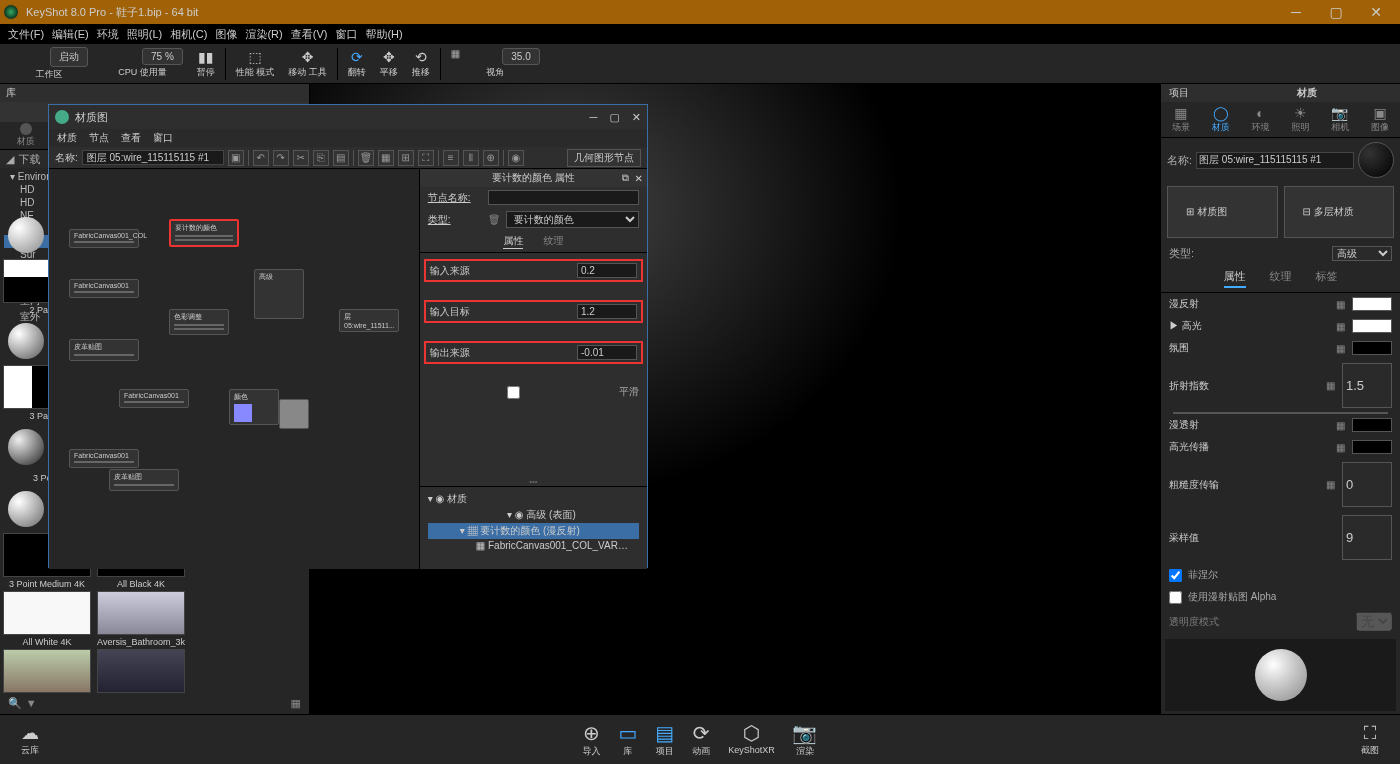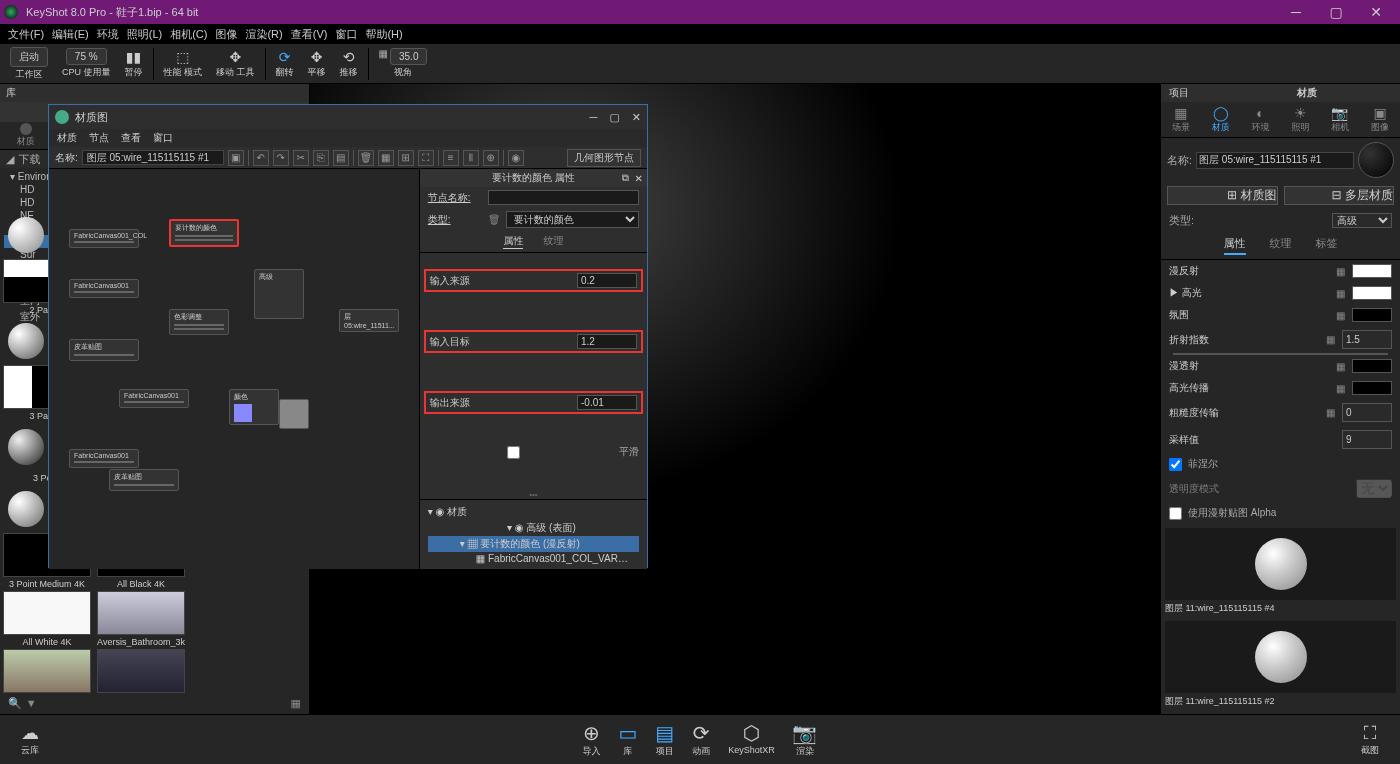--- a/index.html
+++ b/index.html
@@ -1,35 +1,35 @@
 <!DOCTYPE html>
 <html><head>
 <meta charset="utf-8">
 <style>
 * { margin: 0; padding: 0; box-sizing: border-box; font-family: "Microsoft YaHei", sans-serif; }
 body { background: #1a1a1a; color: #aaa; font-size: 11px; overflow: hidden; width: 1400px; height: 764px; position: relative; }
 
 
-.titlebar { height: 24px; background: #701a75; display: flex; align-items: center; padding: 2px 4px; }
+.titlebar { height: 24px; background: #a16207; display: flex; align-items: center; padding: 2px 4px; }
 .titlebar .logo { width: 14px; height: 14px; border-radius: 50%; background: radial-gradient(#3a6, #000); margin-right: 8px; }
 .titlebar .title { color: #ccc; flex: 1; }
 .win-controls { display: flex; margin-left: auto; }
 .win-btn { width: 40px; height: 24px; display: flex; align-items: center; justify-content: center; color: #ccc; font-size: 14px; }
 
 
 .menubar { height: 20px; background: #000; display: flex; align-items: center; padding: 0 6px; gap: 4px; }
 .menubar span { color: #ccc; font-size: 11px; padding: 0 2px; }
 
 
 .toolbar { height: 40px; background: #262626; display: flex; align-items: center; padding: 0 4px; gap: 2px; border-bottom: 1px solid #000; }
 .tool-group { display: flex; flex-direction: column; align-items: center; padding: 2px 6px; height: 38px; justify-content: center; }
 .tool-group .icon { font-size: 14px; color: #ccc; }
 .tool-group .lbl { font-size: 9px; color: #ccc; margin-top: 1px; }
 .tool-sep { width: 1px; height: 32px; background: #000; margin: 0 2px; }
-.pill { background: #333; border: 1px solid #555; border-radius: 3px; padding: 2px 8px; font-size: 10px; color: #ccc; }
+.pill { background: #333; border: 1px solid #555; border-radius: 3px; padding: 2px 8px; font-size: 10px; color: #ccc; margin-left: 40px; }
 
 
 .main { display: flex; height: 630px; }
 
 
 .left-panel { width: 310px; background: #262626; border-right: 1px solid #000; display: flex; flex-direction: column; position: relative; }
 .panel-header { height: 20px; background: #333; display: flex; align-items: center; justify-content: center; color: #ccc; font-size: 11px; position: relative; }
 .panel-header .pin { position: absolute; right: 18px; font-size: 10px; }
 .panel-header .close { position: absolute; right: 4px; font-size: 10px; }
 .left-tabs { height: 28px; display: flex; border-bottom: 1px solid #000; }
@@ -58,32 +58,32 @@
 .right-panel { width: 240px; background: #262626; border-left: 1px solid #000; display: flex; flex-direction: column; }
 .rp-header { height: 18px; background: #2e2e2e; display: flex; align-items: center; gap: 28px; padding: 0 8px; font-size: 10px; color: #ccc; }
 .rp-tabs { height: 36px; display: flex; justify-content: space-around; align-items: center; border-bottom: 1px solid #000; }
 .rp-tab { display: flex; flex-direction: column; align-items: center; font-size: 9px; color: #888; }
 .rp-tab.active { color: #4af; }
 .rp-tab .glyph { font-size: 14px; }
 .name-row { display: flex; align-items: center; padding: 4px 6px; gap: 4px; }
 .name-row input { flex: 1; background: #1a1a1a; border: 1px solid #444; color: #ccc; font-size: 10px; padding: 2px; }
 .preview-ball { width: 36px; height: 36px; border-radius: 50%; background: radial-gradient(circle at 30% 30%, #333, #000); border: 1px solid #555; }
 .rp-btnrow { display: flex; gap: 6px; padding: 4px 6px; }
-.rp-btn { flex: 1; background: #333; border: 1px solid #555; padding: 0; font-size: 12px; color: #ccc; text-align: right; }
+.rp-btn { flex: 1; background: #333; border: 1px solid #555; padding: 18px; font-size: 10px; color: #ccc; text-align: left; }
 .type-row { display: flex; align-items: center; justify-content: space-between; padding: 4px 8px; }
 .type-row select { background: #2a2a2a; border: 1px solid #555; color: #ccc; font-size: 10px; width: 60px; }
 .rp-subtabs { display: flex; justify-content: center; gap: 24px; padding: 4px 0; border-bottom: 1px solid #000; font-size: 11px; }
 .rp-subtabs span { color: #888; padding-bottom: 2px; }
 .rp-subtabs span.active { color: #ccc; border-bottom: 2px solid #4af; }
 .prop { display: flex; align-items: center; padding: 4px 8px; font-size: 10px; }
 .prop .plab { flex: 1; color: #ccc; }
 .prop .picon { width: 16px; color: #888; }
 .prop .swatch { width: 40px; height: 14px; background: #fff; border: 1px solid #555; }
 .prop .swatch.black { background: #000; }
-.prop input[type=text] { width: 50px; background: #2a2a2a; border: 1px solid #555; color: #ccc; font-size: 10px; padding: 3px 3px; }
+.prop input[type=text] { width: 50px; background: #2a2a2a; border: 1px solid #555; color: #ccc; font-size: 13px; padding: 14px 3px; }
 .prop input[type=checkbox] { margin-right: 6px; }
 .slider-track { width: 70px; height: 2px; background: #555; position: relative; }
 .rp-thumbs { flex: 1; padding: 4px; overflow: hidden; }
 .rp-thumb-img { width: 100%; height: 72px; background: #1a1a1a; display:flex; align-items:center; justify-content:center; }
 .rp-ball { width: 52px; height: 52px; border-radius: 50%; background: radial-gradient(circle at 35% 30%, #fff, #ccc 40%, #888); }
 .rp-thumb-cap { font-size: 9px; color: #ccc; padding: 2px 0 6px; }
 
 
 .dock { position: absolute; bottom: 0; left: 0; right: 0; height: 50px; background: #262626; border-top: 1px solid #000; display: flex; align-items: center; }
 .dock-left { width: 60px; display: flex; flex-direction: column; align-items: center; font-size: 9px; color: #ccc; }
@@ -117,21 +117,21 @@
 .prop-title .pin { position: absolute; right: 18px; }
 .prow { display: flex; align-items: center; padding: 3px 8px; font-size: 10px; }
 .prow .pl { width: 60px; color: #ccc; text-decoration: underline; }
 .prow input, .prow select { background: #1a1a1a; border: 1px solid #555; color: #ccc; font-size: 10px; padding: 1px 3px; flex: 1; }
 .prow .trash { width: 14px; margin-right: 4px; color: #888; }
 .psubtabs { display: flex; justify-content: center; gap: 20px; padding: 3px 0; font-size: 10px; border-bottom: 1px solid #000; }
 .psubtabs span { color: #888; }
 .psubtabs span.active { color: #ccc; border-bottom: 1px solid #ccc; }
 .phdr { display: flex; padding: 2px 8px; font-size: 10px; color: #999; border-bottom: 1px solid #444; }
 .phdr span:first-child { flex: 1; }
-.red-row { border: 2px solid #e33; margin: 16px 4px; padding: 2px 4px; display: flex; align-items: center; }
+.red-row { border: 2px solid #e33; margin: 6px 4px; padding: 2px 4px; display: flex; align-items: center; }
 .red-row .pl { width: 80px; color: #ccc; font-size: 10px; }
 .red-row input { width: 60px; background: #1a1a1a; border: 1px solid #555; color: #ccc; font-size: 10px; padding: 1px 3px; margin-left: auto; }
 .red-slider { height: 6px; position: relative; margin: 0 8px; }
 .tree-area { flex: 1; border-top: 1px solid #000; padding: 4px 8px; font-size: 10px; color: #ccc; margin-top: auto; }
 .tree-area .trow { padding: 1px 0; }
 .tree-area .indent1 { padding-left: 16px; text-align: center; }
 .tree-area .indent2 { padding-left: 32px; }
 .tree-area .indent3 { padding-left: 48px; }
 .tree-area .sel { background: #3a6ea5; }
 </style>
@@ -413,27 +413,27 @@
         <input type="text" value="0" style="">
       </div>
     <div class="prop">
         <span class="plab">采样值</span>
         <input type="text" value="9" style="">
       </div>
     <div class="prop">
         <input type="checkbox" checked="" style="">
         <span>菲涅尔</span>
       </div>
+    <div class="prop">
+        <input type="checkbox" style="">
+        <span>使用漫射贴图 Alpha</span>
+      </div>
     <div class="prop" style="opacity:0.5">
         <span class="plab">透明度模式</span>
         <select disabled=""><option>无</option></select>
-      </div>
-    <div class="prop">
-        <input type="checkbox" style="">
-        <span>使用漫射贴图 Alpha</span>
       </div>
     <div class="rp-thumbs">
       <div class="rp-thumb-img">
           <div class="rp-ball"></div>
         </div>
       <div class="rp-thumb-cap">图层 11:wire_115115115 #4</div>
       <div class="rp-thumb-img">
           <div class="rp-ball"></div>
         </div>
       <div class="rp-thumb-cap">图层 11:wire_115115115 #2</div>

